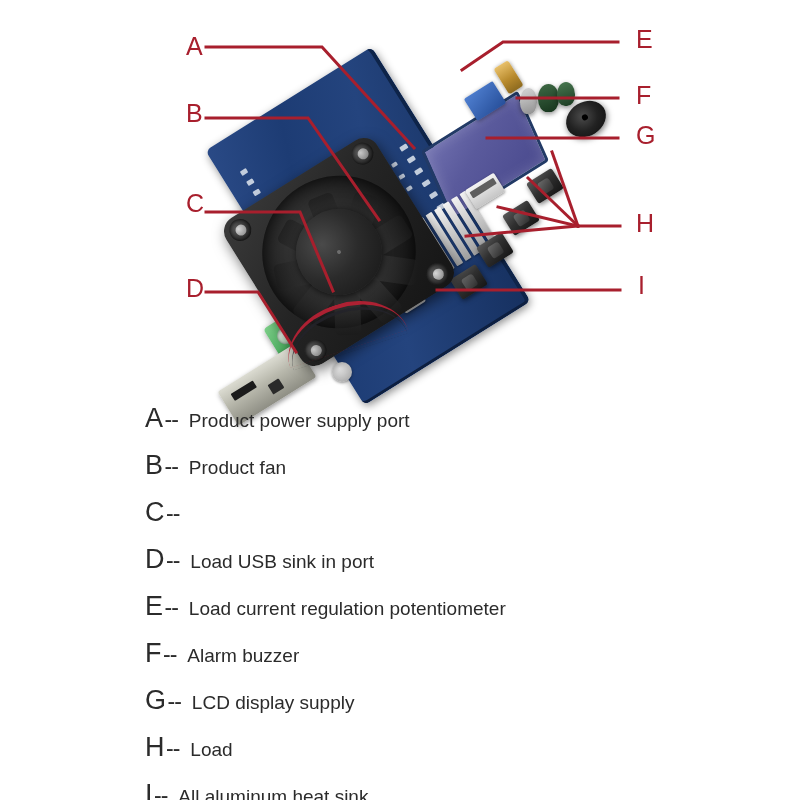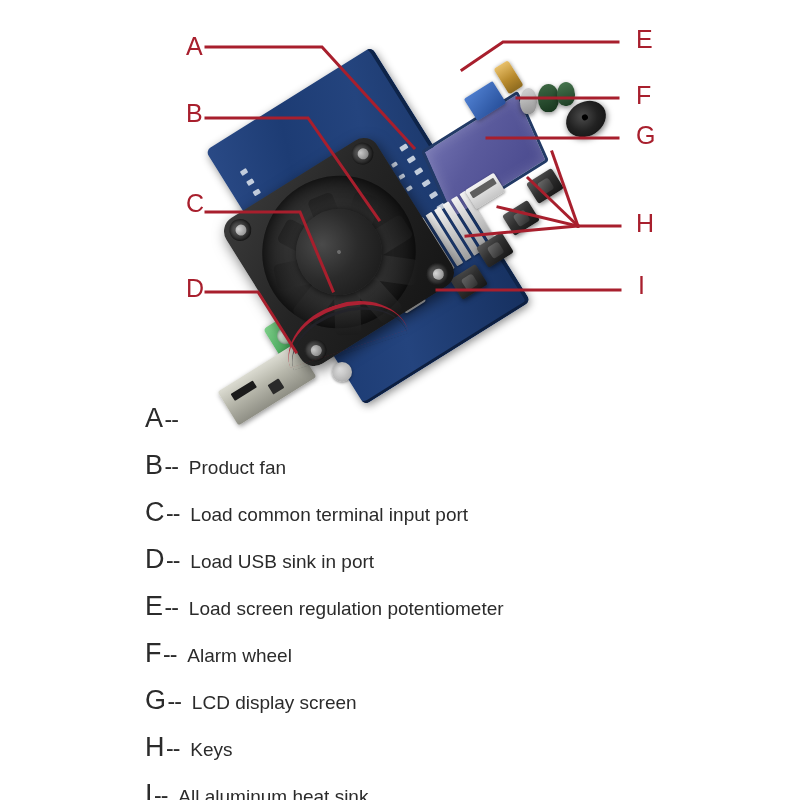--- a/index.html
+++ b/index.html
@@ -439,55 +439,55 @@
           <text x="638" y="294" class="co-letter">I</text>
         </g>
     </svg>
 
   </div>
 
   <div id="legend">
       <div class="legend-row" style="top: 3px;">
         <span class="legend-letter">A</span>
         <span class="legend-dash">--</span>
+        <span class="legend-text">Product power supply port</span>
       </div>
       <div class="legend-row" style="top: 50px;">
         <span class="legend-letter">B</span>
         <span class="legend-dash">--</span>
         <span class="legend-text">Product fan</span>
       </div>
       <div class="legend-row" style="top: 97px;">
         <span class="legend-letter">C</span>
         <span class="legend-dash">--</span>
-        <span class="legend-text">Load common terminal input port</span>
       </div>
       <div class="legend-row" style="top: 144px;">
         <span class="legend-letter">D</span>
         <span class="legend-dash">--</span>
         <span class="legend-text">Load USB sink in port</span>
       </div>
       <div class="legend-row" style="top: 191px;">
         <span class="legend-letter">E</span>
         <span class="legend-dash">--</span>
-        <span class="legend-text">Load screen regulation potentiometer</span>
+        <span class="legend-text">Load current regulation potentiometer</span>
       </div>
       <div class="legend-row" style="top: 238px;">
         <span class="legend-letter">F</span>
         <span class="legend-dash">--</span>
-        <span class="legend-text">Alarm wheel</span>
+        <span class="legend-text">Alarm buzzer</span>
       </div>
       <div class="legend-row" style="top: 285px;">
         <span class="legend-letter">G</span>
         <span class="legend-dash">--</span>
-        <span class="legend-text">LCD display screen</span>
+        <span class="legend-text">LCD display supply</span>
       </div>
       <div class="legend-row" style="top: 332px;">
         <span class="legend-letter">H</span>
         <span class="legend-dash">--</span>
-        <span class="legend-text">Keys</span>
+        <span class="legend-text">Load</span>
       </div>
       <div class="legend-row" style="top: 379px;">
         <span class="legend-letter">I</span>
         <span class="legend-dash">--</span>
         <span class="legend-text">All aluminum heat sink</span>
       </div>
     </div>
 
 </div>
 

